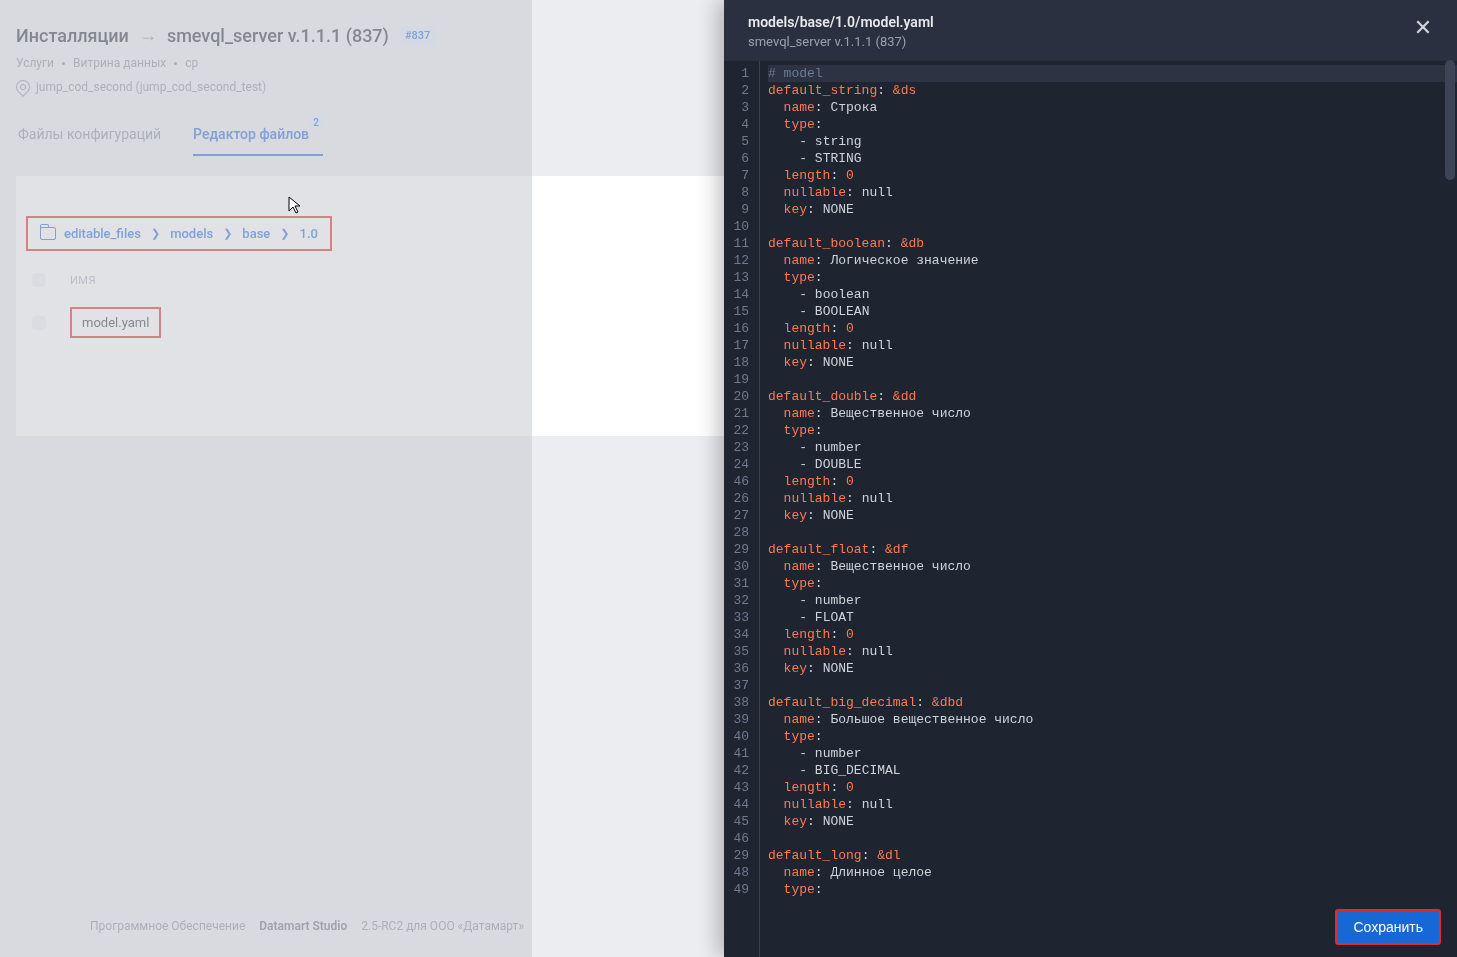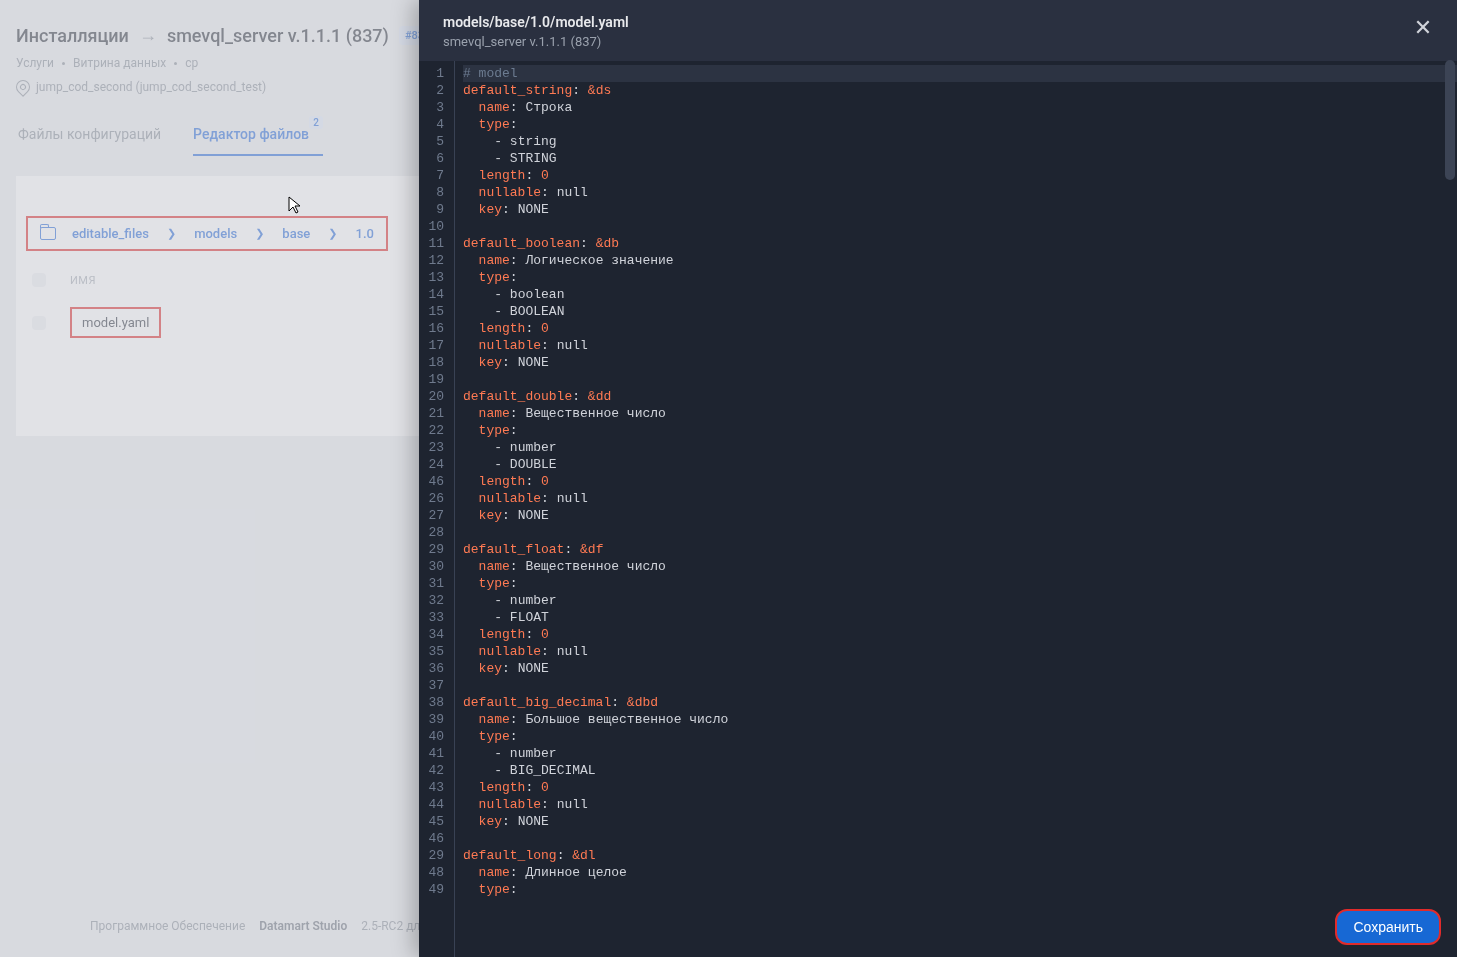--- a/index.html
+++ b/index.html
@@ -144,21 +144,21 @@
     margin-top: 20px;
     background: #fff;
     min-height: 260px;
     padding: 40px 10px 40px 10px;
   }
 
   
   .path-row {
     display: inline-flex;
     align-items: center;
-    gap: 16px;
+    gap: 8px;
     padding: 8px 12px;
     color: var(--blue-text);
     font-size: 13px;
     font-weight: 500;
   }
   .path-row .chev { color: var(--blue-text); font-size: 11px; margin: 0 2px; }
   .path-row .folder-ico {
     width: 16px; height: 13px; border: 1.5px solid var(--blue-text);
     border-radius: 2px; position: relative; display:inline-block;
   }
@@ -204,21 +204,21 @@
     font-size: 12px;
     display:flex;
     gap: 14px;
   }
   .footer b { color:#6c737e; font-weight:600; }
 
   
   .panel {
     position:absolute;
     top:0; right:0; bottom:0;
-    width: 1038px;
+    width: 733px;
     background: var(--editor-bg);
     z-index: 5;
     display:flex;
     flex-direction:column;
     box-shadow: -6px 0 20px rgba(0,0,0,0.25);
   }
   .panel-header {
     background: #2a3040;
     padding: 14px 20px 12px 24px;
     position:relative;
@@ -289,21 +289,21 @@
   .save-bar {
     position:absolute; right:16px; bottom:12px;
     z-index: 8;
   }
   .save-btn {
     background: #1768d4;
     color:#fff;
     border:2px solid var(--red);
     font-size:14px;
     padding: 8px 16px;
-    border-radius:12px;
+    border-radius:3px;
     cursor:pointer;
   }
 </style>
 </head>
 <body>
 <div class="app">
 
   <div class="page">
 
     <div class="title-row">

